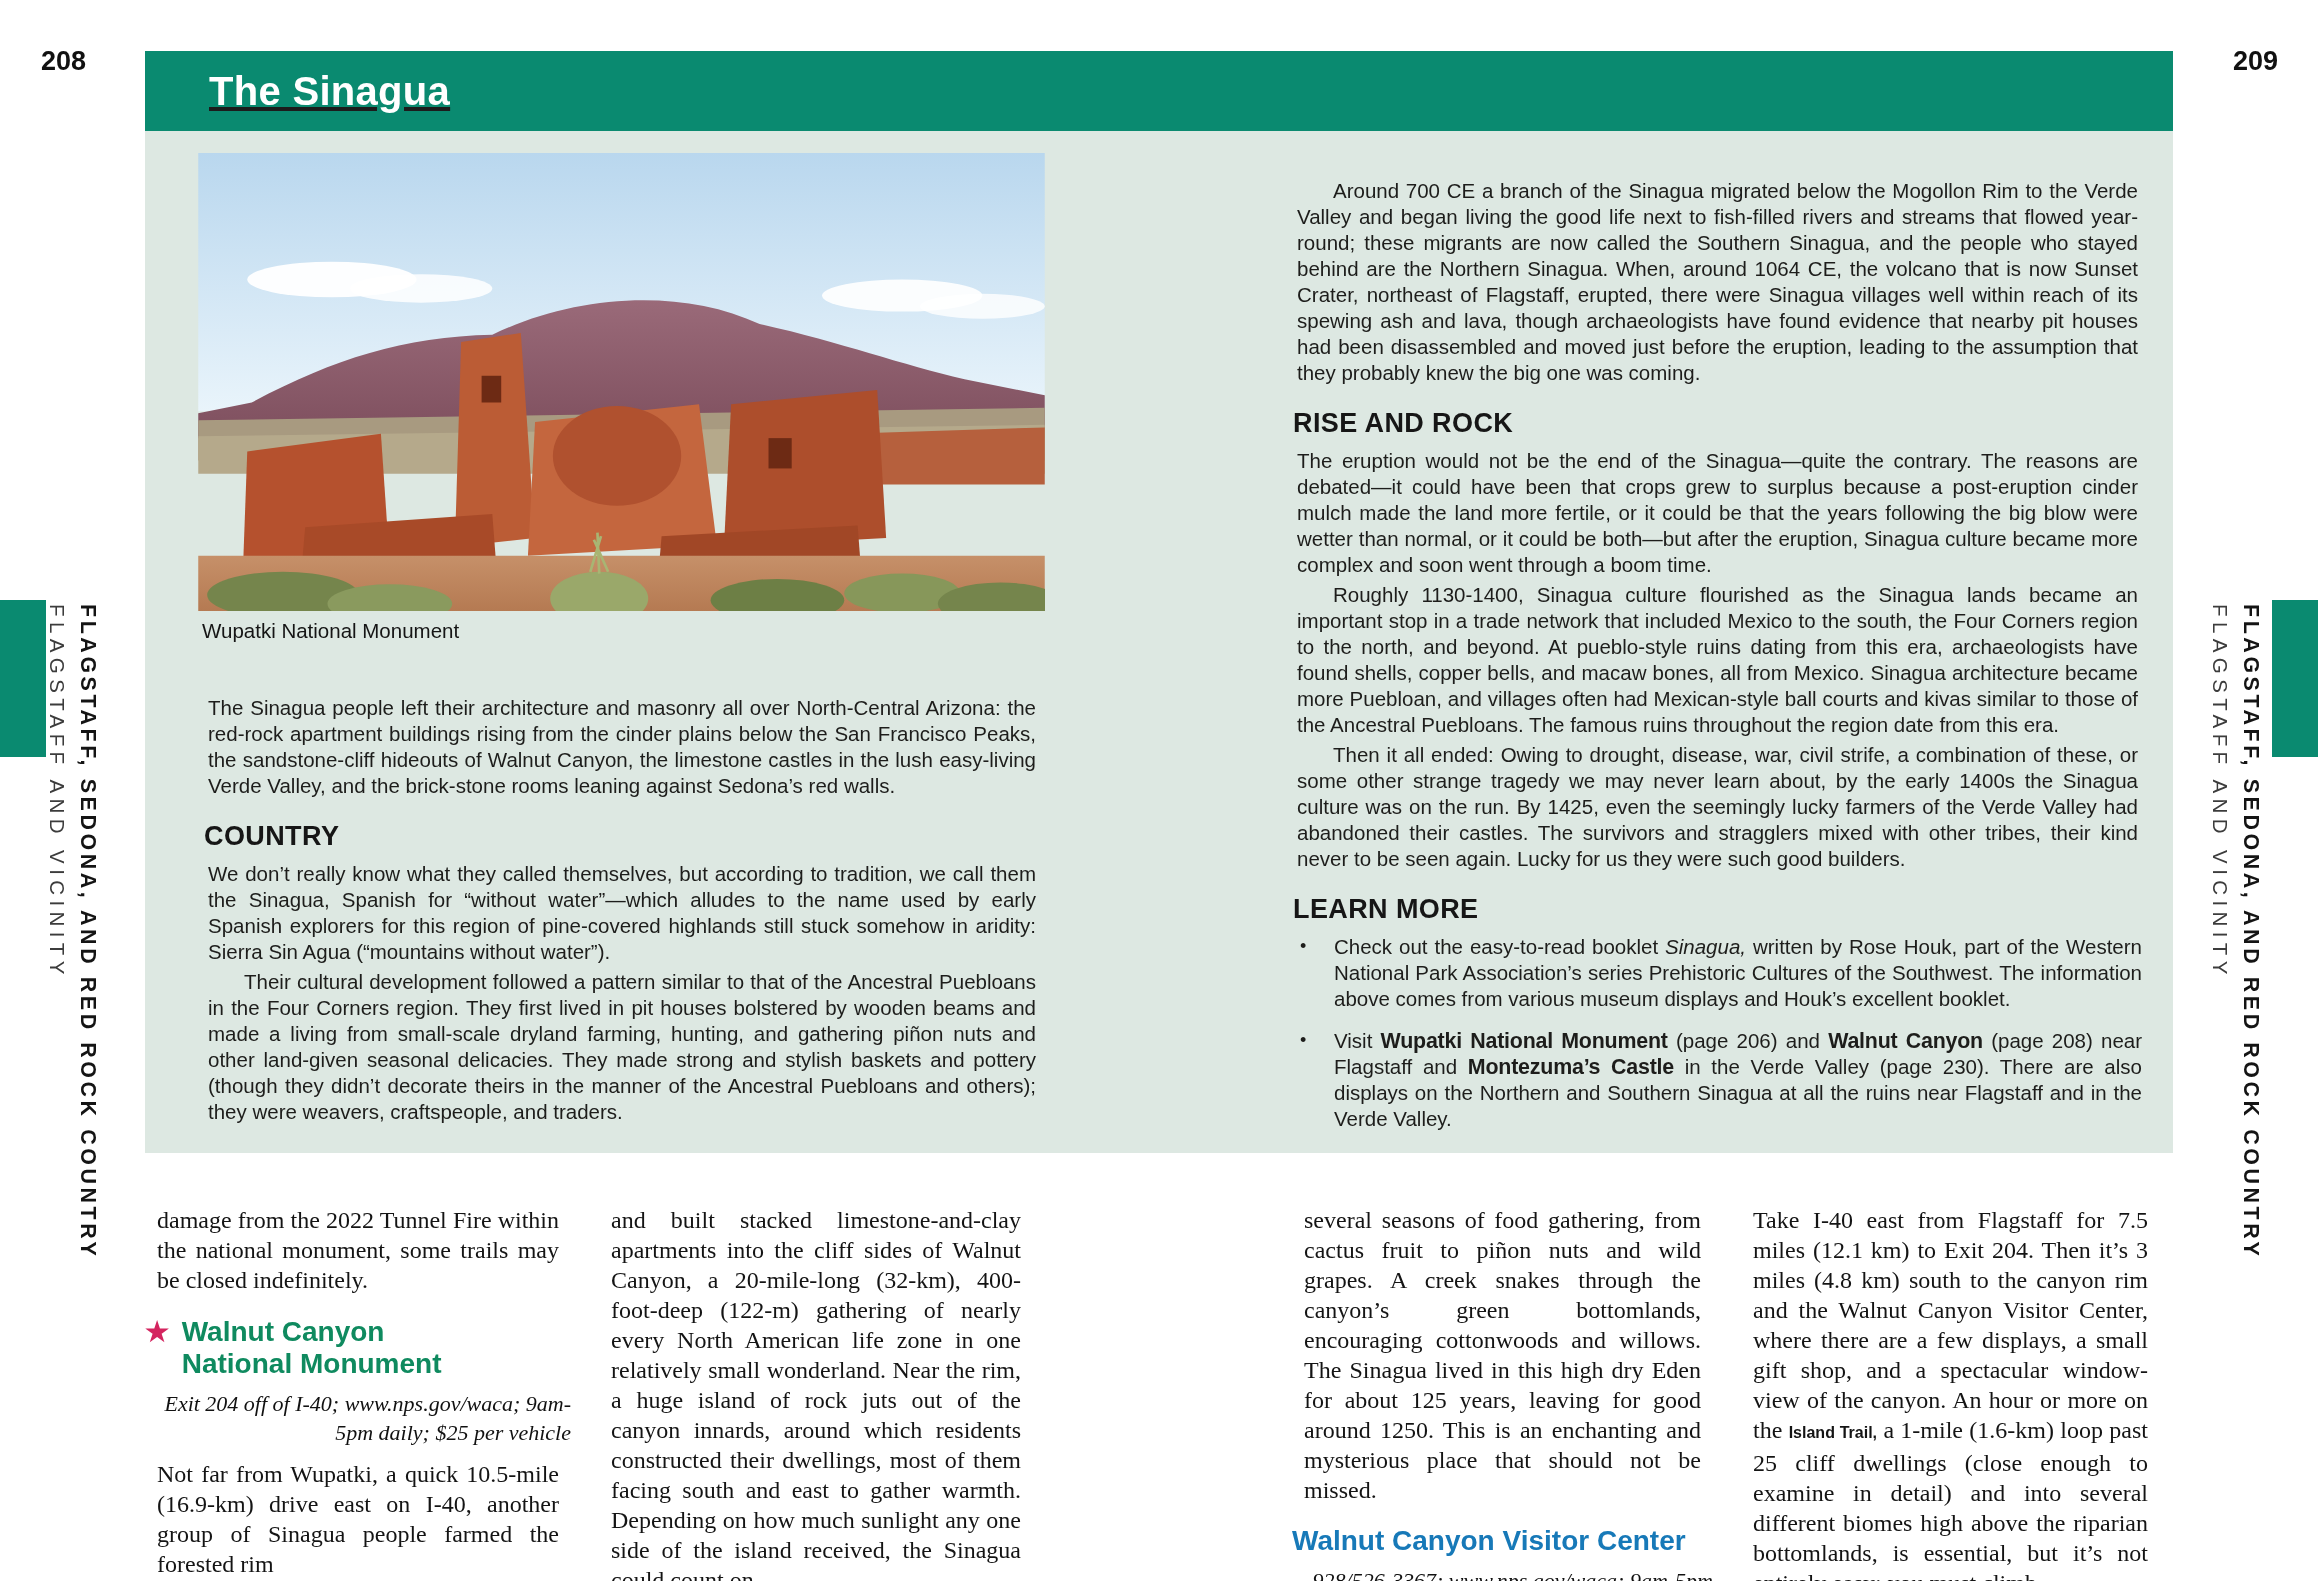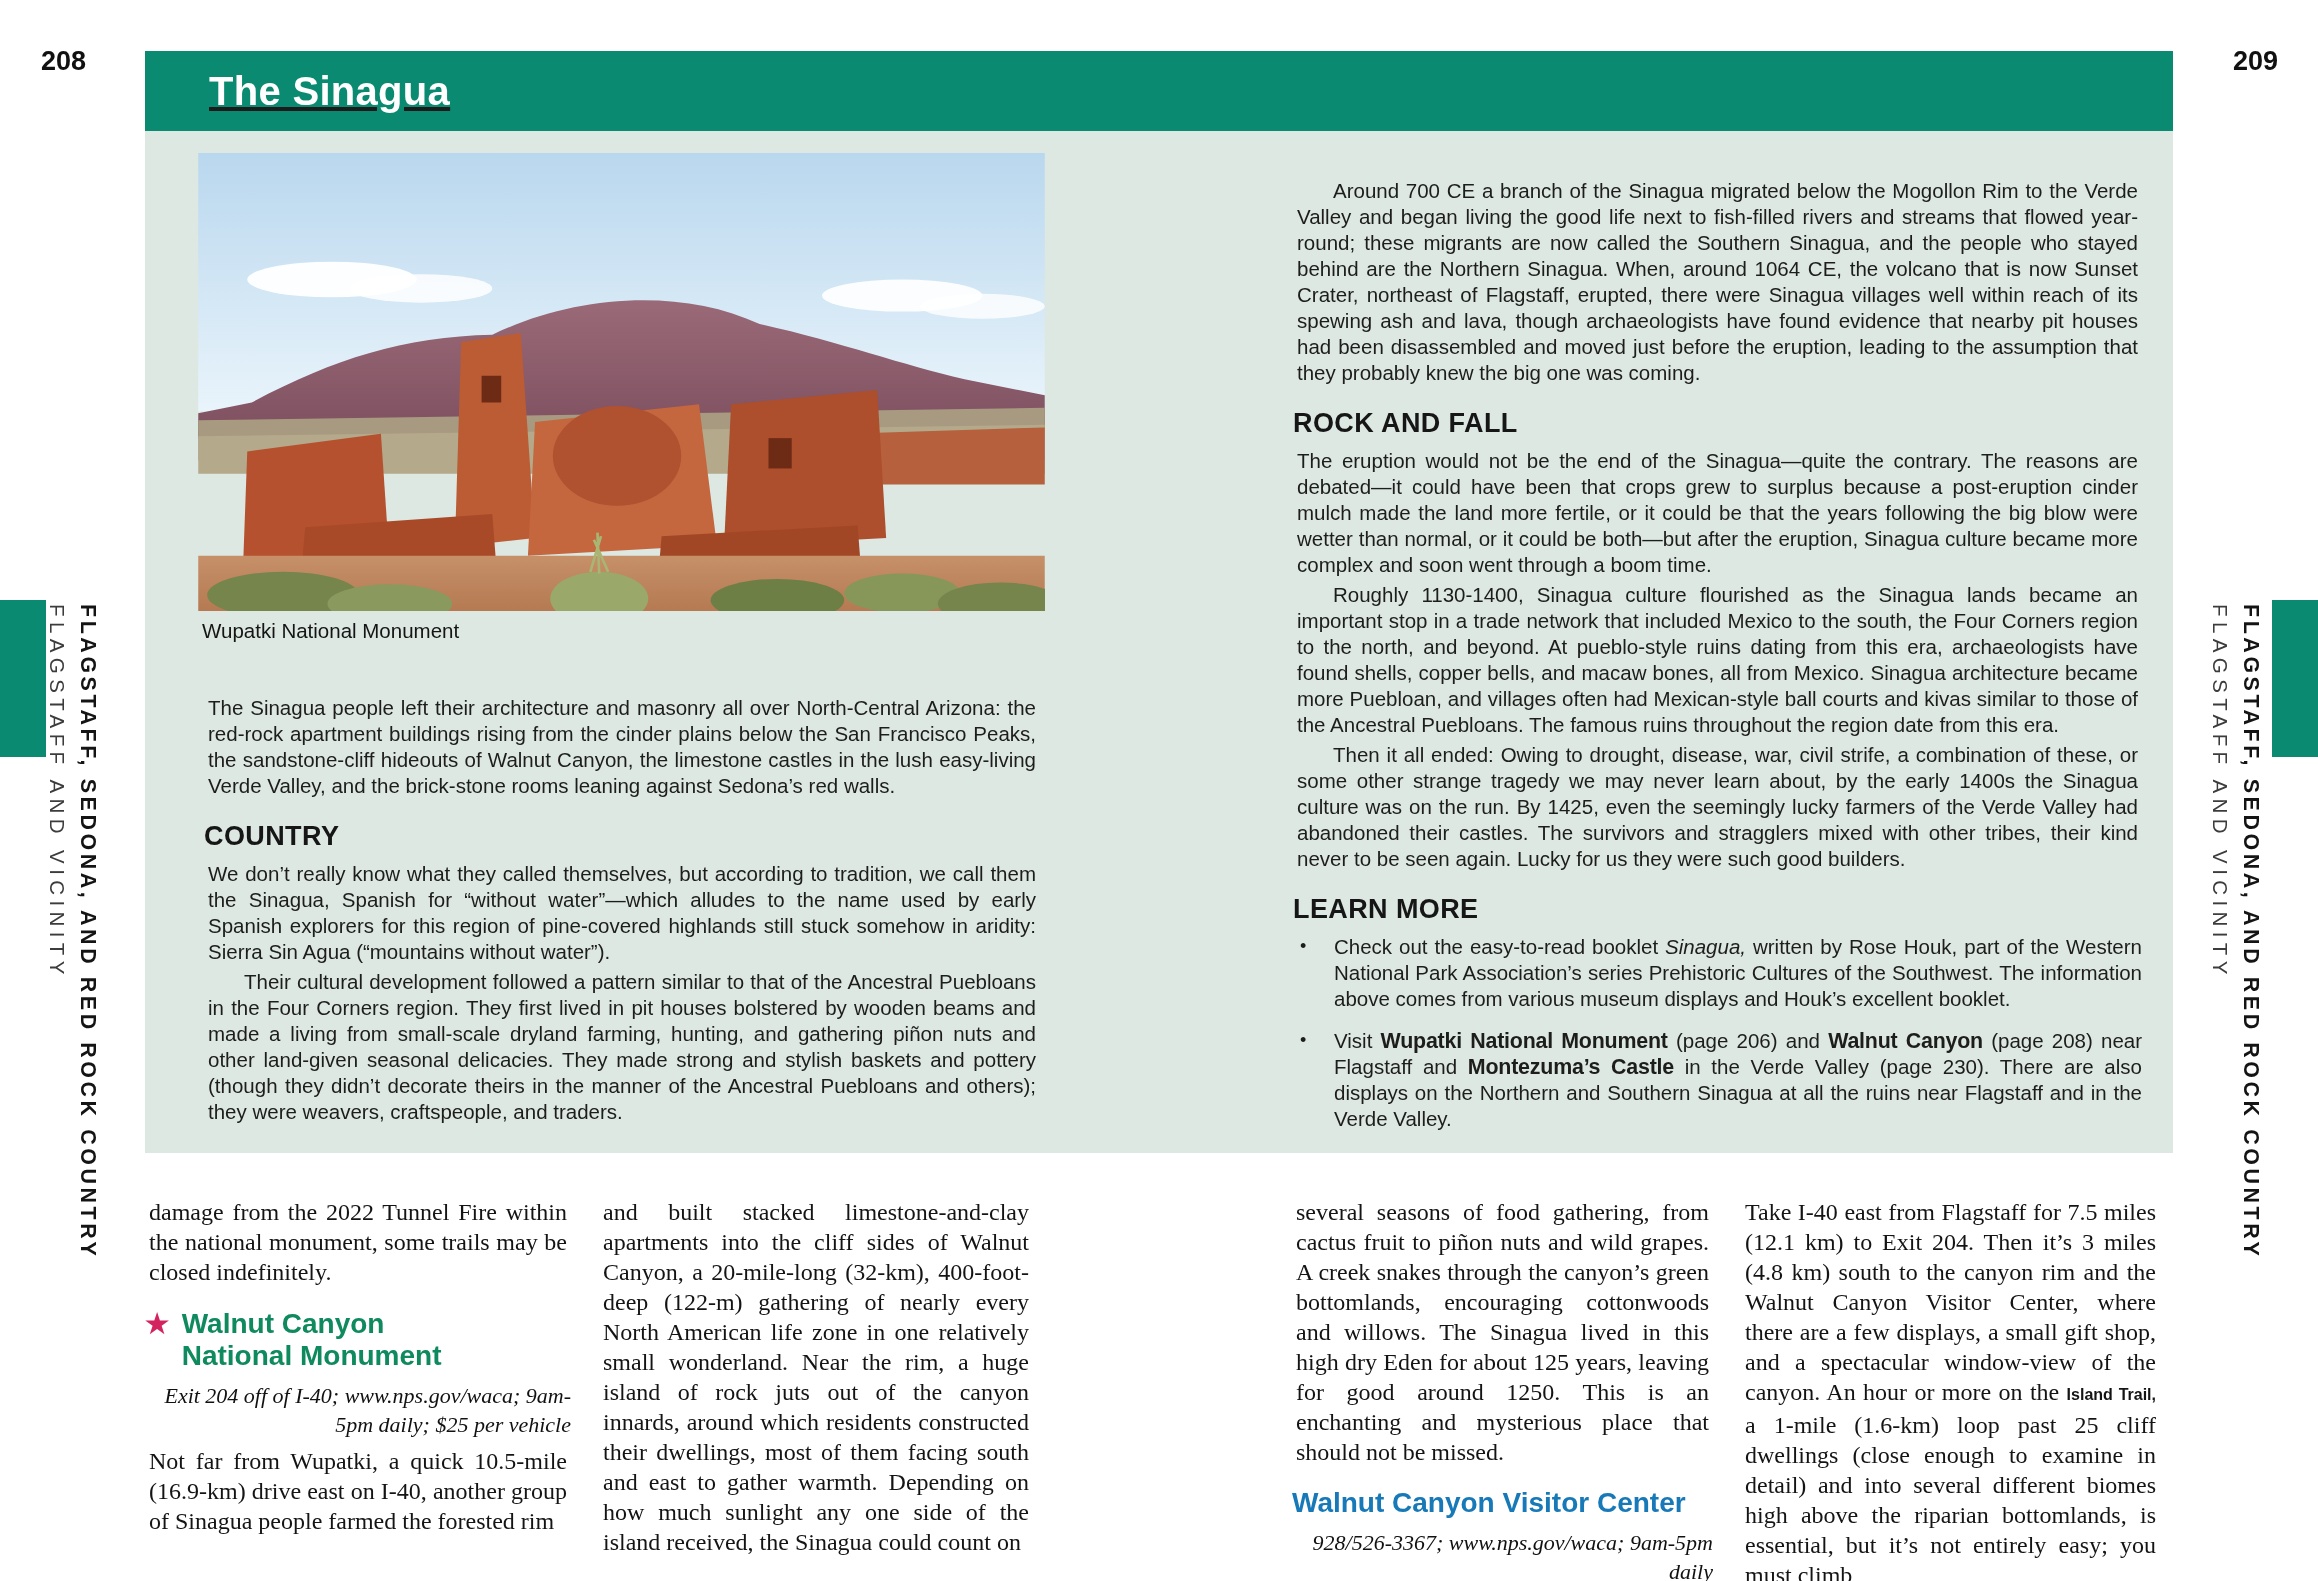--- a/index.html
+++ b/index.html
@@ -38,21 +38,21 @@
   #chapter-left{left:75px;top:604px;}
   #section-left{left:45px;top:604px;}
   #chapter-right{left:2238px;top:604px;}
   #section-right{left:2208px;top:604px;}
 
   .bcol{position:absolute;top:1193px;font-family:"Liberation Serif",serif;font-size:24px;line-height:30px;text-align:justify;color:#141414;}
   #bottom-col1{left:145px;width:426px;}
   #bottom-col2{left:599px;width:434px;}
   #bottom-col3{left:1292px;width:421px;}
   #bottom-col4{left:1741px;width:419px;}
-  .bcol p{margin:4px;}
+  .bcol p{margin:12px;}
   .bcol .serifbold{font-family:"Liberation Sans",sans-serif;font-weight:bold;font-size:16px;}
   h3.green-h{display:flex;align-items:flex-start;margin:21.4px 0 9px 0;
      font-family:"Liberation Sans",sans-serif;font-size:28px;line-height:32px;font-weight:bold;color:#0f8a5f;text-align:left;}
   h3.green-h .star{color:#d4245f;font-size:27px;margin-right:12.5px;line-height:32px;}
   h3.blue-h{margin:19.6px 0 9px 0;font-family:"Liberation Sans",sans-serif;font-size:28px;line-height:32px;font-weight:bold;color:#1779b8;text-align:left;}
   p.info{font-family:Liberation Serif, serif;font-style:italic;font-size:22px;line-height:29px;text-align:right;margin:0 0 7.1px 0;color:#111;}
 </style>
 </head>
 <body>
 
@@ -116,21 +116,21 @@
 
     <div class="featcol" id="feature-col-left">
       <p>The Sinagua people left their architecture and masonry all over North-Central Arizona: the red-rock apartment buildings rising from the cinder plains below the San Francisco Peaks, the sandstone-cliff hideouts of Walnut Canyon, the limestone castles in the lush easy-living Verde Valley, and the brick-stone rooms leaning against Sedona’s red walls.</p>
       <h2>COUNTRY</h2>
       <p>We don’t really know what they called themselves, but according to tradition, we call them the Sinagua, Spanish for “without water”—which alludes to the name used by early Spanish explorers for this region of pine-covered highlands still stuck somehow in aridity: Sierra Sin Agua (“mountains without water”).</p>
       <p class="ind">Their cultural development followed a pattern similar to that of the Ancestral Puebloans in the Four Corners region. They first lived in pit houses bolstered by wooden beams and made a living from small-scale dryland farming, hunting, and gathering piñon nuts and other land-given seasonal delicacies. They made strong and stylish baskets and pottery (though they didn’t decorate theirs in the manner of the Ancestral Puebloans and others); they were weavers, craftspeople, and traders.</p>
     </div>
 
     <div class="featcol" id="feature-col-right">
       <p class="ind">Around 700 CE a branch of the Sinagua migrated below the Mogollon Rim to the Verde Valley and began living the good life next to fish-filled rivers and streams that flowed year-round; these migrants are now called the Southern Sinagua, and the people who stayed behind are the Northern Sinagua. When, around 1064 CE, the volcano that is now Sunset Crater, northeast of Flagstaff, erupted, there were Sinagua villages well within reach of its spewing ash and lava, though archaeologists have found evidence that nearby pit houses had been disassembled and moved just before the eruption, leading to the assumption that they probably knew the big one was coming.</p>
-      <h2>ROCK AND FALL</h2>
+      <h2>RISE AND ROCK</h2>
       <p>The eruption would not be the end of the Sinagua—quite the contrary. The reasons are debated—it could have been that crops grew to surplus because a post-eruption cinder mulch made the land more fertile, or it could be that the years following the big blow were wetter than normal, or it could be both—but after the eruption, Sinagua culture became more complex and soon went through a boom time.</p>
       <p class="ind">Roughly 1130-1400, Sinagua culture flourished as the Sinagua lands became an important stop in a trade network that included Mexico to the south, the Four Corners region to the north, and beyond. At pueblo-style ruins dating from this era, archaeologists have found shells, copper bells, and macaw bones, all from Mexico. Sinagua architecture became more Puebloan, and villages often had Mexican-style ball courts and kivas similar to those of the Ancestral Puebloans. The famous ruins throughout the region date from this era.</p>
       <p class="ind">Then it all ended: Owing to drought, disease, war, civil strife, a combination of these, or some other strange tragedy we may never learn about, by the early 1400s the Sinagua culture was on the run. By 1425, even the seemingly lucky farmers of the Verde Valley had abandoned their castles. The survivors and stragglers mixed with other tribes, their kind never to be seen again. Lucky for us they were such good builders.</p>
       <h2>LEARN MORE</h2>
       <ul class="learn">
         <li>
           <span class="bullet">•</span>
           <span>Check out the easy-to-read booklet </span><span class="it">Sinagua,</span><span> written by Rose Houk, part of the Western National Park Association’s series Prehistoric Cultures of the Southwest. The information above comes from various museum displays and Houk’s excellent booklet.</span>
         </li>
         <li>

